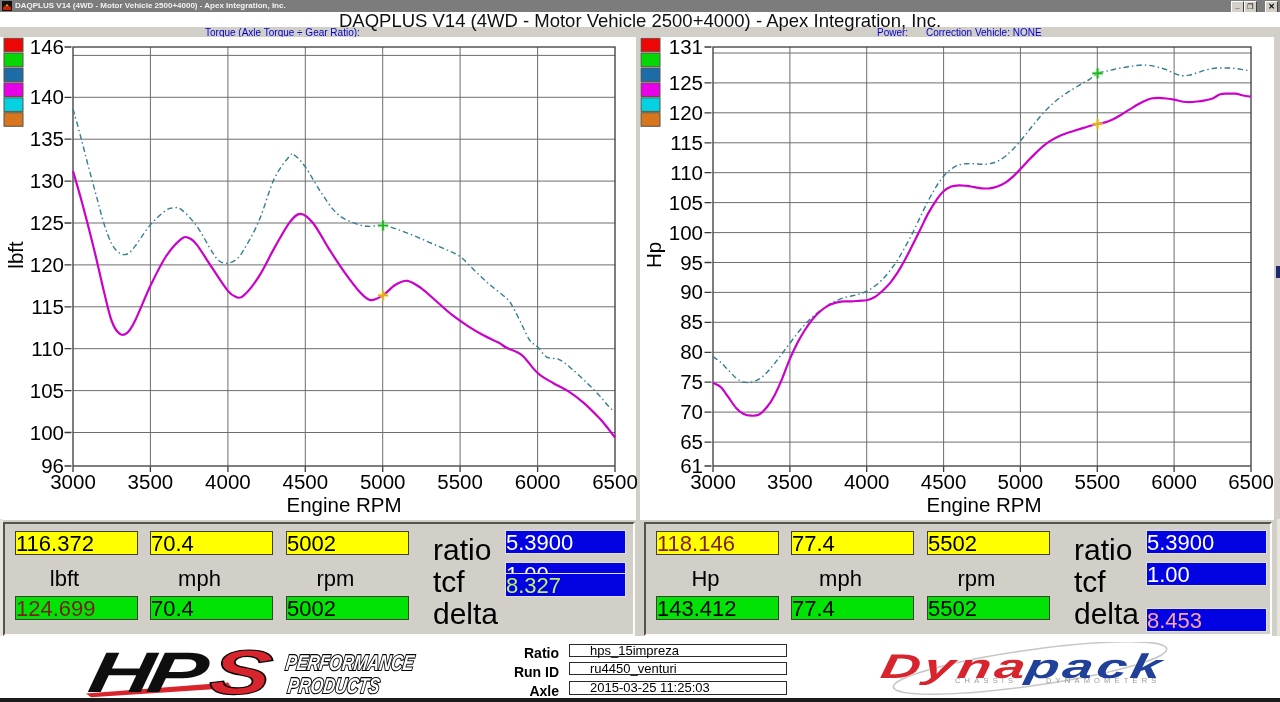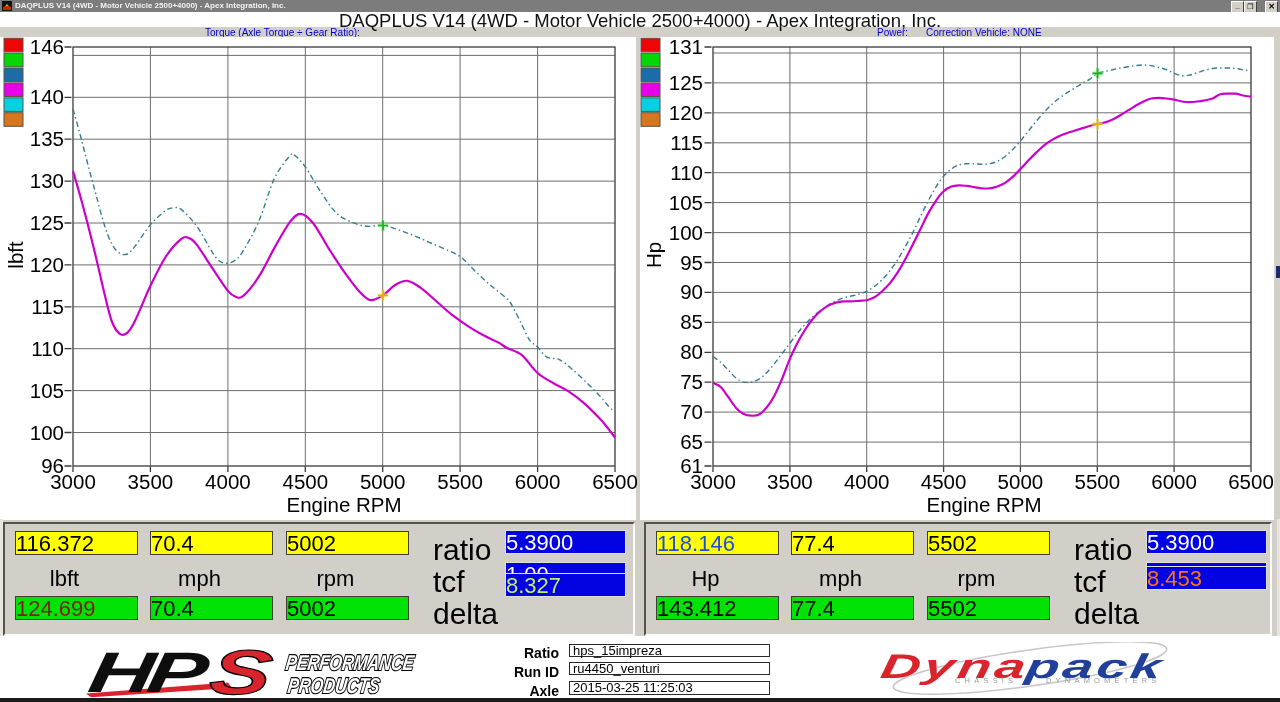--- a/index.html
+++ b/index.html
@@ -1,21 +1,21 @@
 <!DOCTYPE html>
 <html><head><meta charset="utf-8">
 <style>
 html,body{margin:0;padding:0}
 body{width:1280px;height:702px;position:relative;overflow:hidden;background:#d2cfc8;font-family:"Liberation Sans",sans-serif}
 .abs{position:absolute}
 .vb{position:absolute;height:22px;border:1px solid #3f3f33;font-size:22px;line-height:23px;padding-right:6px}
 .lab{position:absolute;text-align:center;font-size:22px;color:#000}
 .blab{position:absolute;font-size:30px;color:#000000}
 .panel{position:absolute;top:522px;width:628px;height:110px;background:#d2cfc8;border-top:2px solid #55534b;border-left:2px solid #55534b;border-right:2px solid #fcfcfa;border-bottom:2px solid #fcfcfa;box-shadow:0 2px 0 #1c1c1c}
-.fld{position:absolute;left:569px;width:196px;height:11.5px;background:#fff;border:1.5px solid #2a2a2a;font-size:13px;line-height:12px;padding-left:3px;color:#000}
+.fld{position:absolute;left:569px;width:196px;height:11.5px;background:#fff;border:1.5px solid #2a2a2a;font-size:13px;line-height:12px;padding-left:20px;color:#000}
 .flab{position:absolute;width:80px;text-align:right;font-weight:bold;font-size:14px;color:#000}
 </style></head>
 <body>
 
 <div class="abs" style="left:0;top:0;width:1280px;height:12px;background:#7c7c7c">
  <svg width="10" height="10" style="position:absolute;left:2px;top:1px">
       <rect width="10" height="10" fill="#101010"></rect>
       <path d="M1,8 L5,3 L9,8 Z" fill="#f0b400"></path>
       <path d="M1,9 L9,9 L9,6 Q5,4 1,6 Z" fill="#cc2200"></path>
     </svg>
@@ -135,35 +135,35 @@
 <div class="vb" style="left:286px;top:531px;width:115px;background:#ffff00;color:#000">5002</div>
 <div class="lab" style="left:278px;top:566px;width:115px">rpm</div>
 <div class="vb" style="left:286px;top:596px;width:115px;background:#00e305;color:#000">5002</div>
 <div class="blab" style="left:433px;top:533px">ratio</div>
 <div class="vb" style="left:505px;top:530px;width:113px;background:#0202e2;color:#fff;border-color:#e0e0da">5.3900</div>
 <div class="blab" style="left:433px;top:565px">tcf</div>
 <div class="vb" style="left:505px;top:562px;width:113px;background:#0202e2;color:#fff;border-color:#e0e0da">1.00</div>
 <div class="blab" style="left:433px;top:597px">delta</div>
 <div class="vb" style="left:505px;top:573px;width:113px;background:#0202e2;color:#bef264;border-color:#e0e0da">8.327</div>
 <div class="panel" style="left:644px;width:624px"></div>
-<div class="vb" style="left:656px;top:531px;width:115px;background:#ffff00;color:#1d4ed8">118.146</div>
+<div class="vb" style="left:656px;top:531px;width:115px;background:#ffff00;color:#7f1d1d">118.146</div>
 <div class="lab" style="left:648px;top:566px;width:115px">Hp</div>
 <div class="vb" style="left:656px;top:596px;width:115px;background:#00e305;color:#000">143.412</div>
 <div class="vb" style="left:791px;top:531px;width:115px;background:#ffff00;color:#000">77.4</div>
 <div class="lab" style="left:783px;top:566px;width:115px">mph</div>
 <div class="vb" style="left:791px;top:596px;width:115px;background:#00e305;color:#000">77.4</div>
 <div class="vb" style="left:927px;top:531px;width:115px;background:#ffff00;color:#000">5502</div>
 <div class="lab" style="left:919px;top:566px;width:115px">rpm</div>
 <div class="vb" style="left:927px;top:596px;width:115px;background:#00e305;color:#000">5502</div>
 <div class="blab" style="left:1074px;top:533px">ratio</div>
 <div class="vb" style="left:1146px;top:530px;width:113px;background:#0202e2;color:#fff;border-color:#e0e0da">5.3900</div>
 <div class="blab" style="left:1074px;top:565px">tcf</div>
 <div class="vb" style="left:1146px;top:562px;width:113px;background:#0202e2;color:#fff;border-color:#e0e0da">1.00</div>
 <div class="blab" style="left:1074px;top:597px">delta</div>
-<div class="vb" style="left:1146px;top:566px;width:113px;background:#0202e2;color:#f97316;border-color:#e0e0da">8.453</div>
+<div class="vb" style="left:1146px;top:608px;width:113px;background:#0202e2;color:#fca5a5;border-color:#e0e0da">8.453</div>
 <div class="abs" style="left:0;top:519px;width:3px;height:117px;background:#e8e5df"></div>
 <div class="abs" style="left:1277px;top:519px;width:3px;height:117px;background:#e8e5df"></div>
 
 <div class="abs" style="left:0;top:636px;width:1280px;height:62px;background:#fff"></div>
 <div class="abs" style="left:0;top:698px;width:1280px;height:4px;background:#1b1b1b"></div>
 <div class="flab" style="left:479px;top:645px">Ratio</div>
 <div class="fld" style="top:643.5px">hps_15impreza</div>
 <div class="flab" style="left:479px;top:663.5px">Run ID</div>
 <div class="fld" style="top:661.5px">ru4450_venturi</div>
 <div class="flab" style="left:479px;top:683px">Axle</div>

